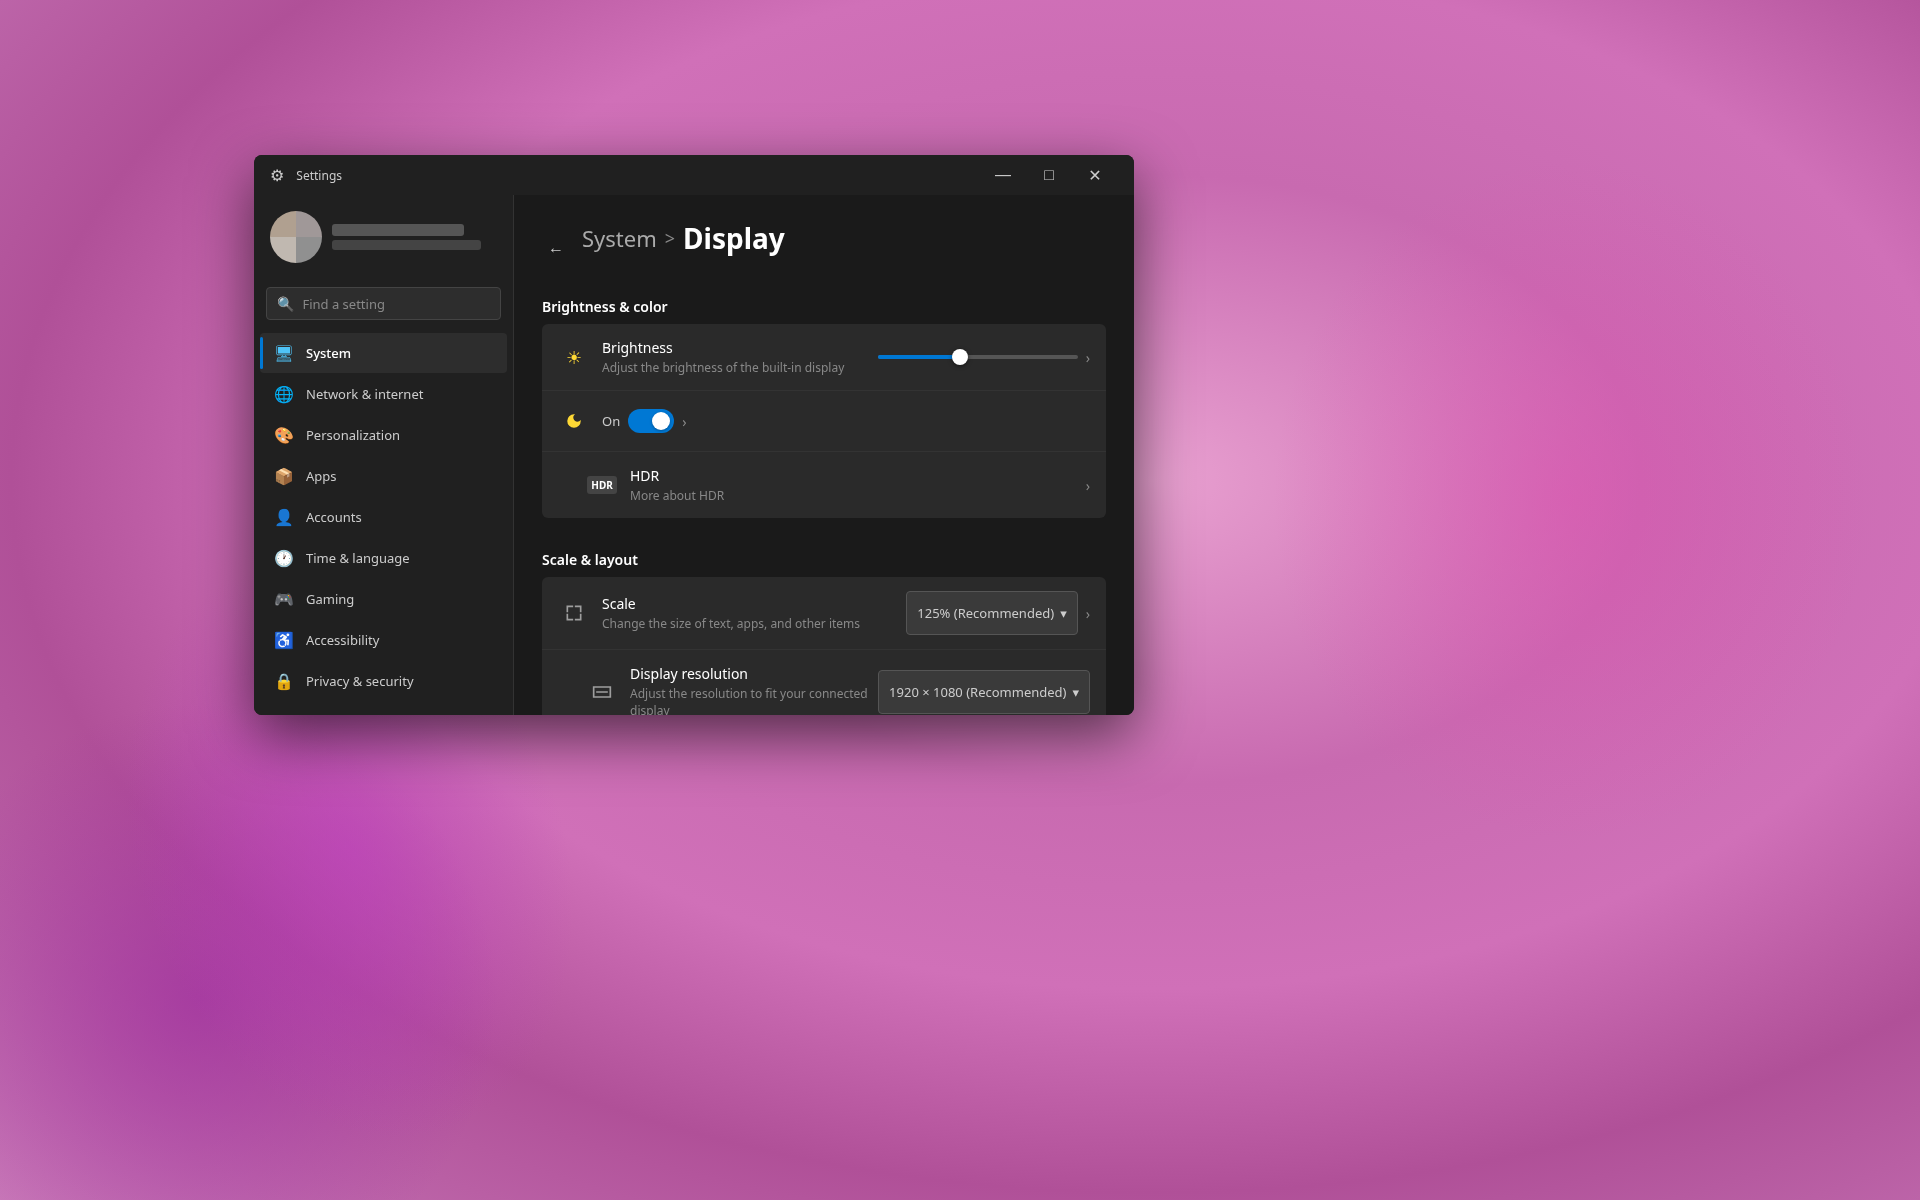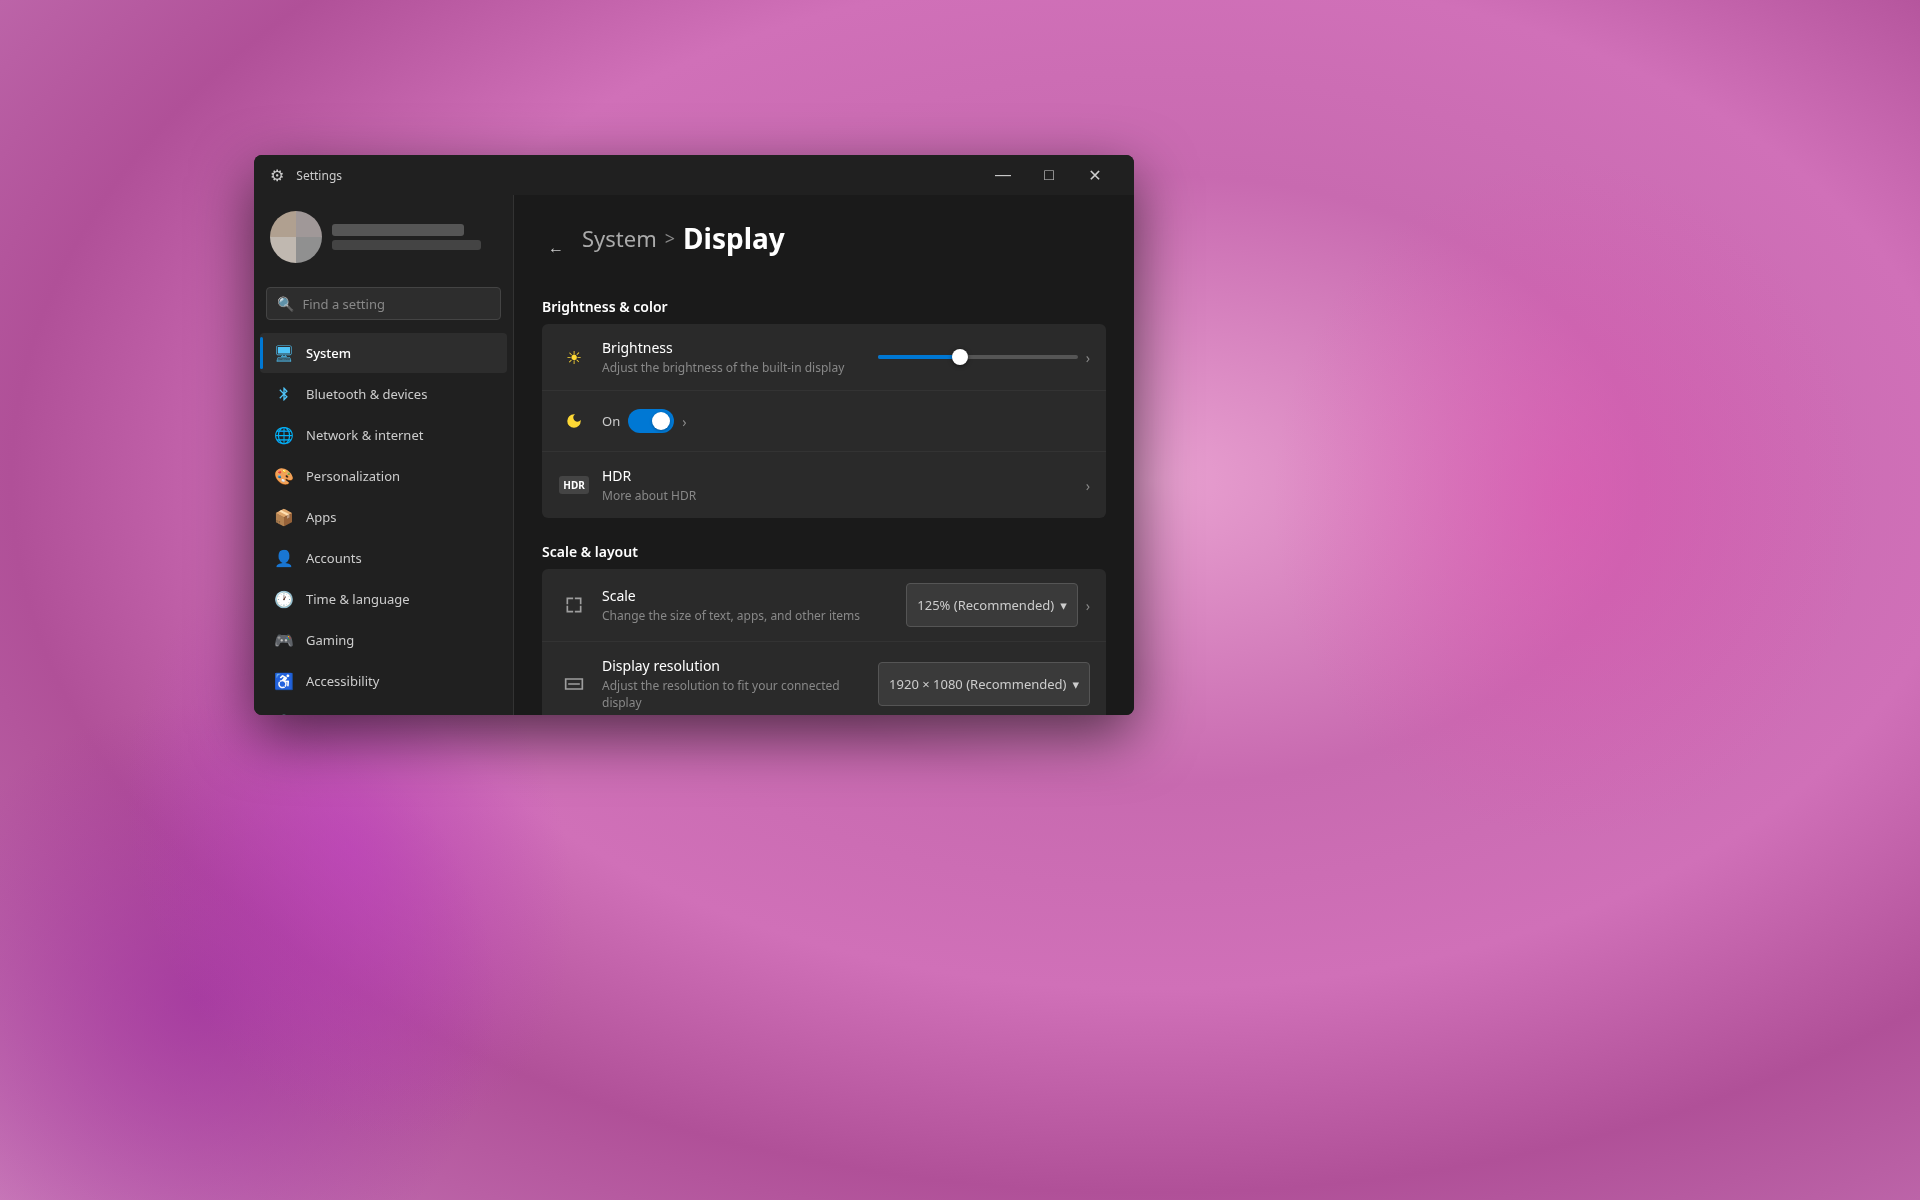--- a/index.html
+++ b/index.html
@@ -269,21 +269,21 @@
 
     .setting-row {
       display: flex;
       align-items: center;
       padding: 14px 16px;
       cursor: pointer;
       transition: background 0.1s;
       border-bottom: 1px solid #333;
     }
 
-    .setting-row:last-child { border-bottom: none; }
+    .setting-row:last-child { border-bottom: none; margin-left: 28px; }
 
     .setting-icon {
       width: 32px;
       height: 32px;
       display: flex;
       align-items: center;
       justify-content: center;
       flex-shrink: 0;
       margin-right: 12px;
       font-size: 18px;
@@ -391,21 +391,21 @@
       border: 1px solid #555;
       border-radius: 4px;
       padding: 12px 10px;
       color: #ccc;
       font-size: 13px;
       cursor: pointer;
       font-family: inherit;
     }
 
     .section-gap {
-      margin-top: 24px;
+      margin-top: 32px;
     }
 
     
     .icon-blue { color: #4fc3f7; }
     .icon-yellow { color: #fdd835; }
     .icon-green { color: #66bb6a; }
     .icon-purple { color: #ce93d8; }
     .icon-pink { color: #f48fb1; }
     .icon-teal { color: #4db6ac; }
     .icon-gray { color: #9e9e9e; }
@@ -483,28 +483,20 @@
           <input class="search-input" type="text" placeholder="Find a setting" style="">
         </div>
       </div>
 
       <nav>
         <div class="nav-item active">
           <span class="nav-icon icon-blue">🖥</span>
           <span class="nav-label">System</span>
         </div>
 
-        <div class="nav-item">
-          <span class="nav-icon" style="color:#4fc3f7;">
-            <svg width="16" height="16" viewBox="0 0 24 24" fill="currentColor">
-                <path d="M17.71 7.71L12 2h-1v7.59L6.41 5 5 6.41 10.59 12 5 17.59 6.41 19 11 14.41V22h1l5.71-5.71-4.3-4.29 4.3-4.29zM13 5.83l1.88 1.88L13 9.59V5.83zm1.88 10.46L13 18.17v-3.76l1.88 1.88z"></path>
-              </svg>
-          </span>
-          <span class="nav-label">Bluetooth &amp; devices</span>
-        </div>
 
         <div class="nav-item">
           <span class="nav-icon icon-blue">🌐</span>
           <span class="nav-label">Network &amp; internet</span>
         </div>
 
         <div class="nav-item">
           <span class="nav-icon icon-pink">🎨</span>
           <span class="nav-label">Personalization</span>
         </div>

